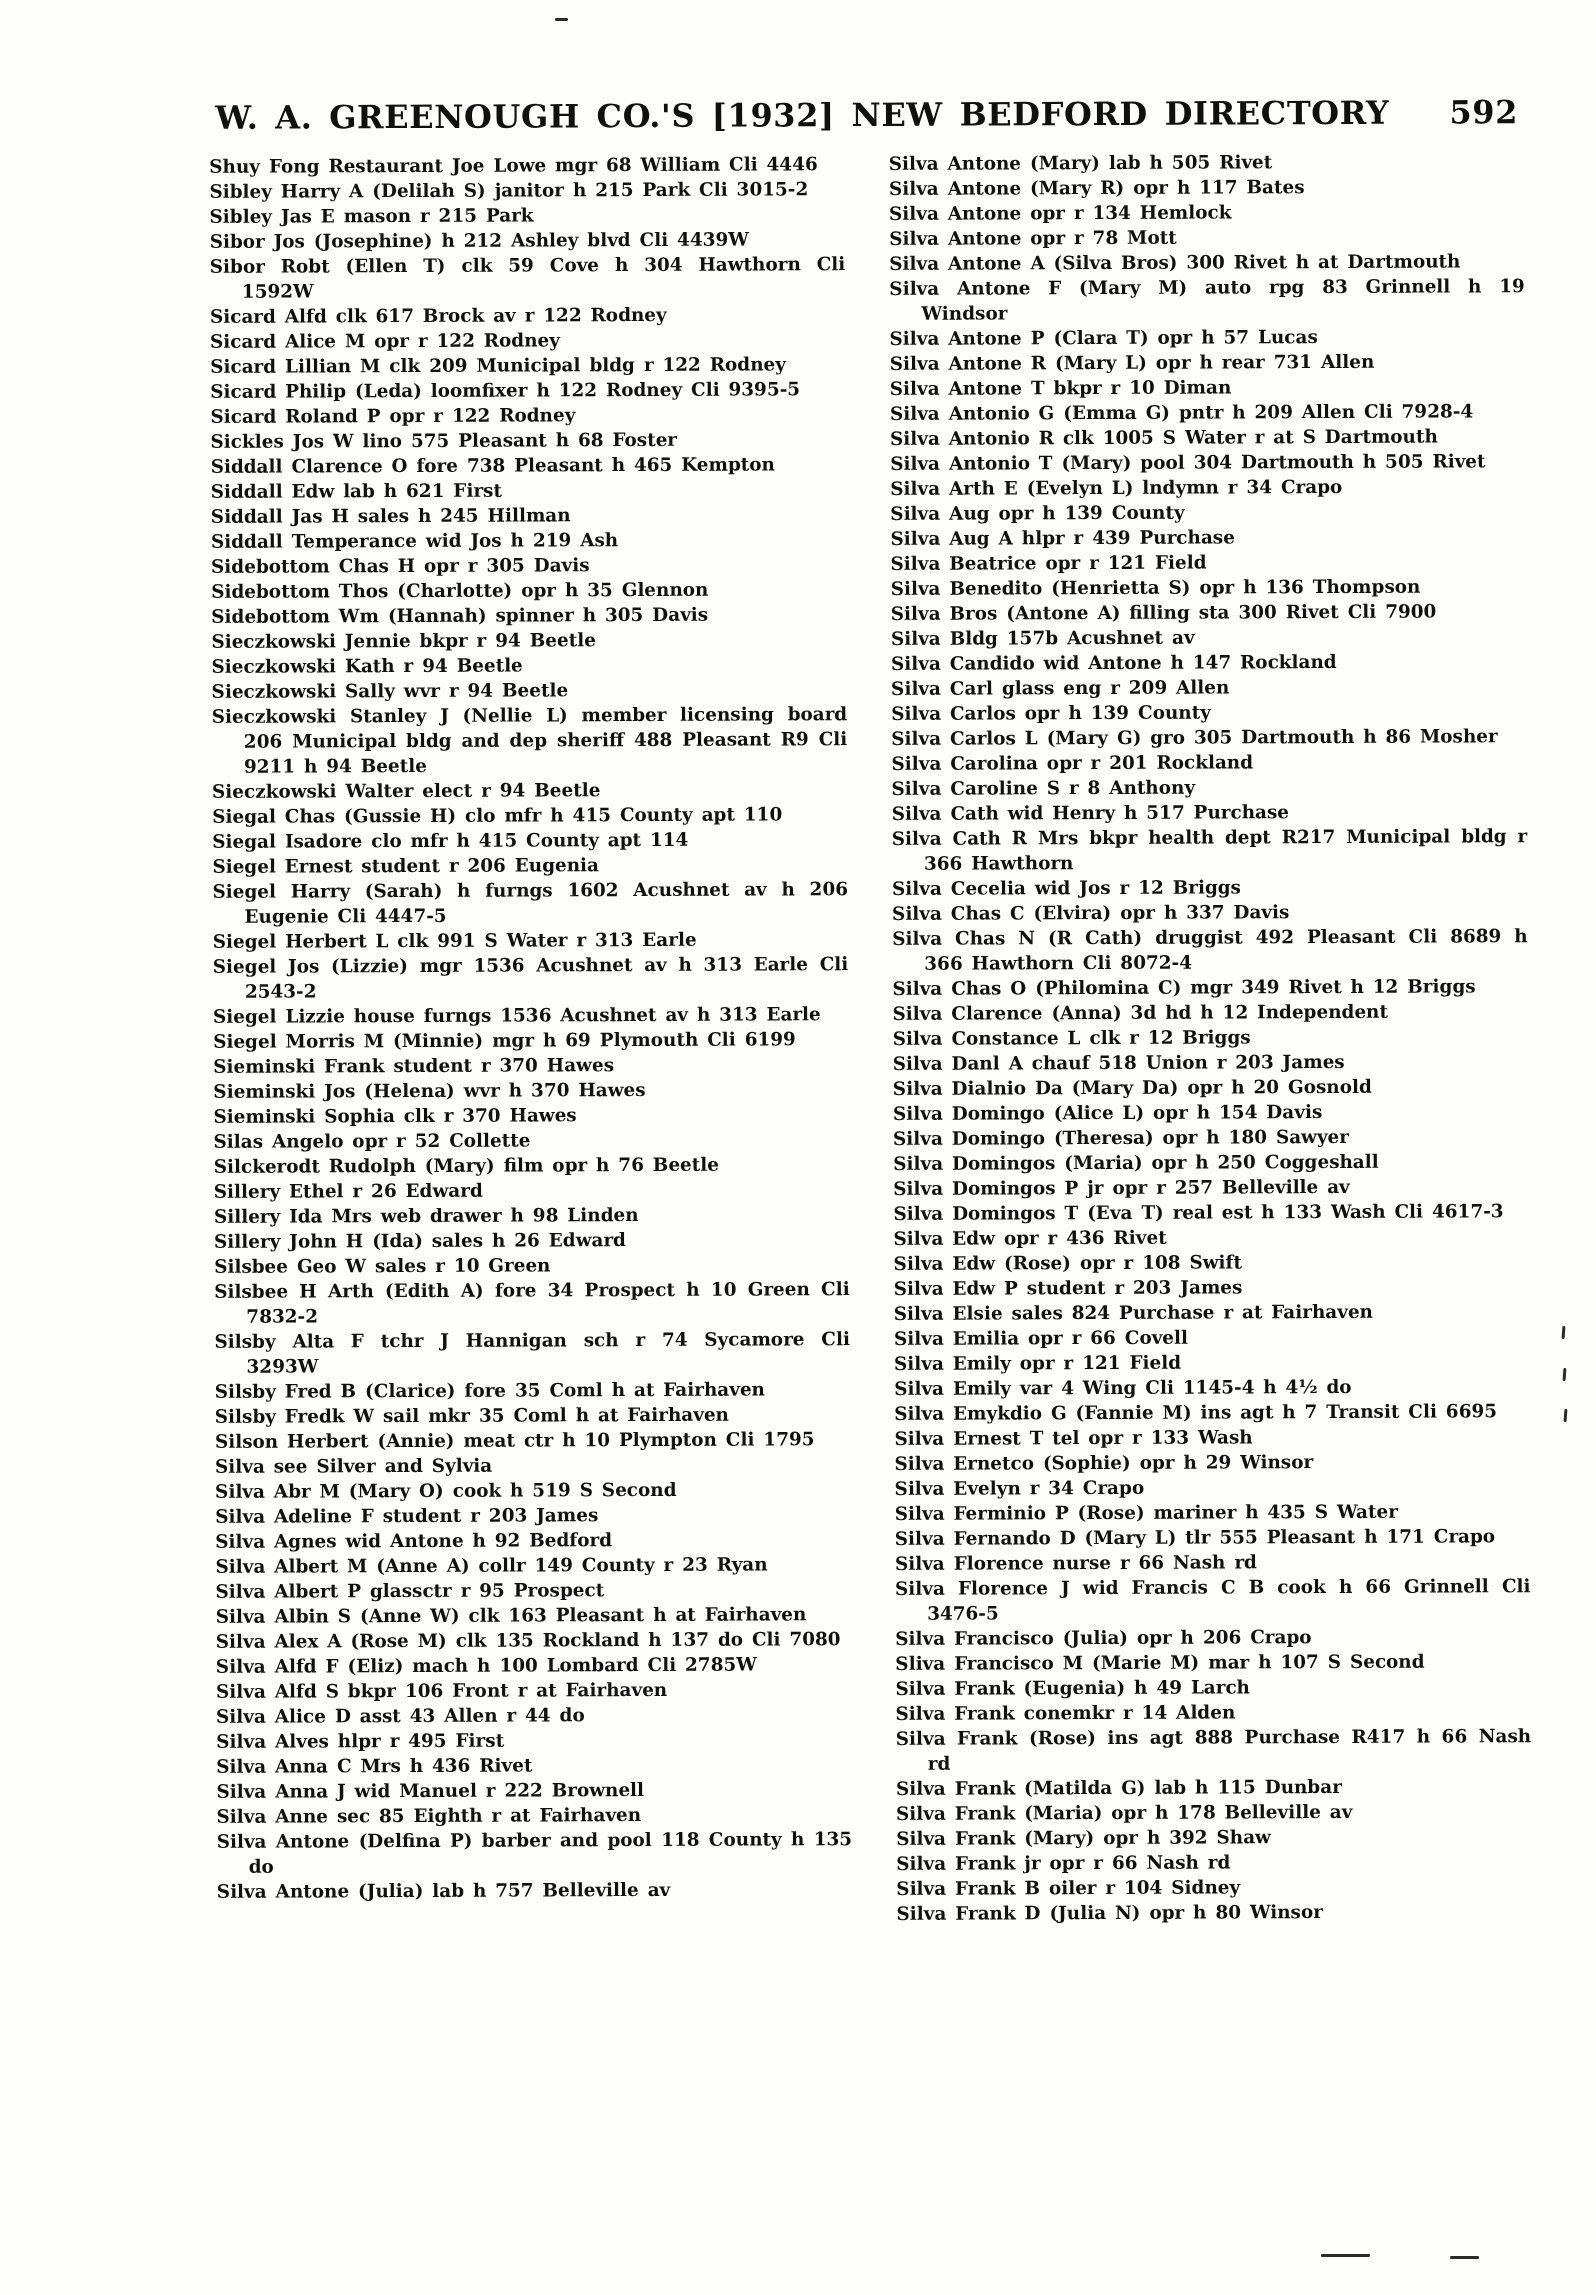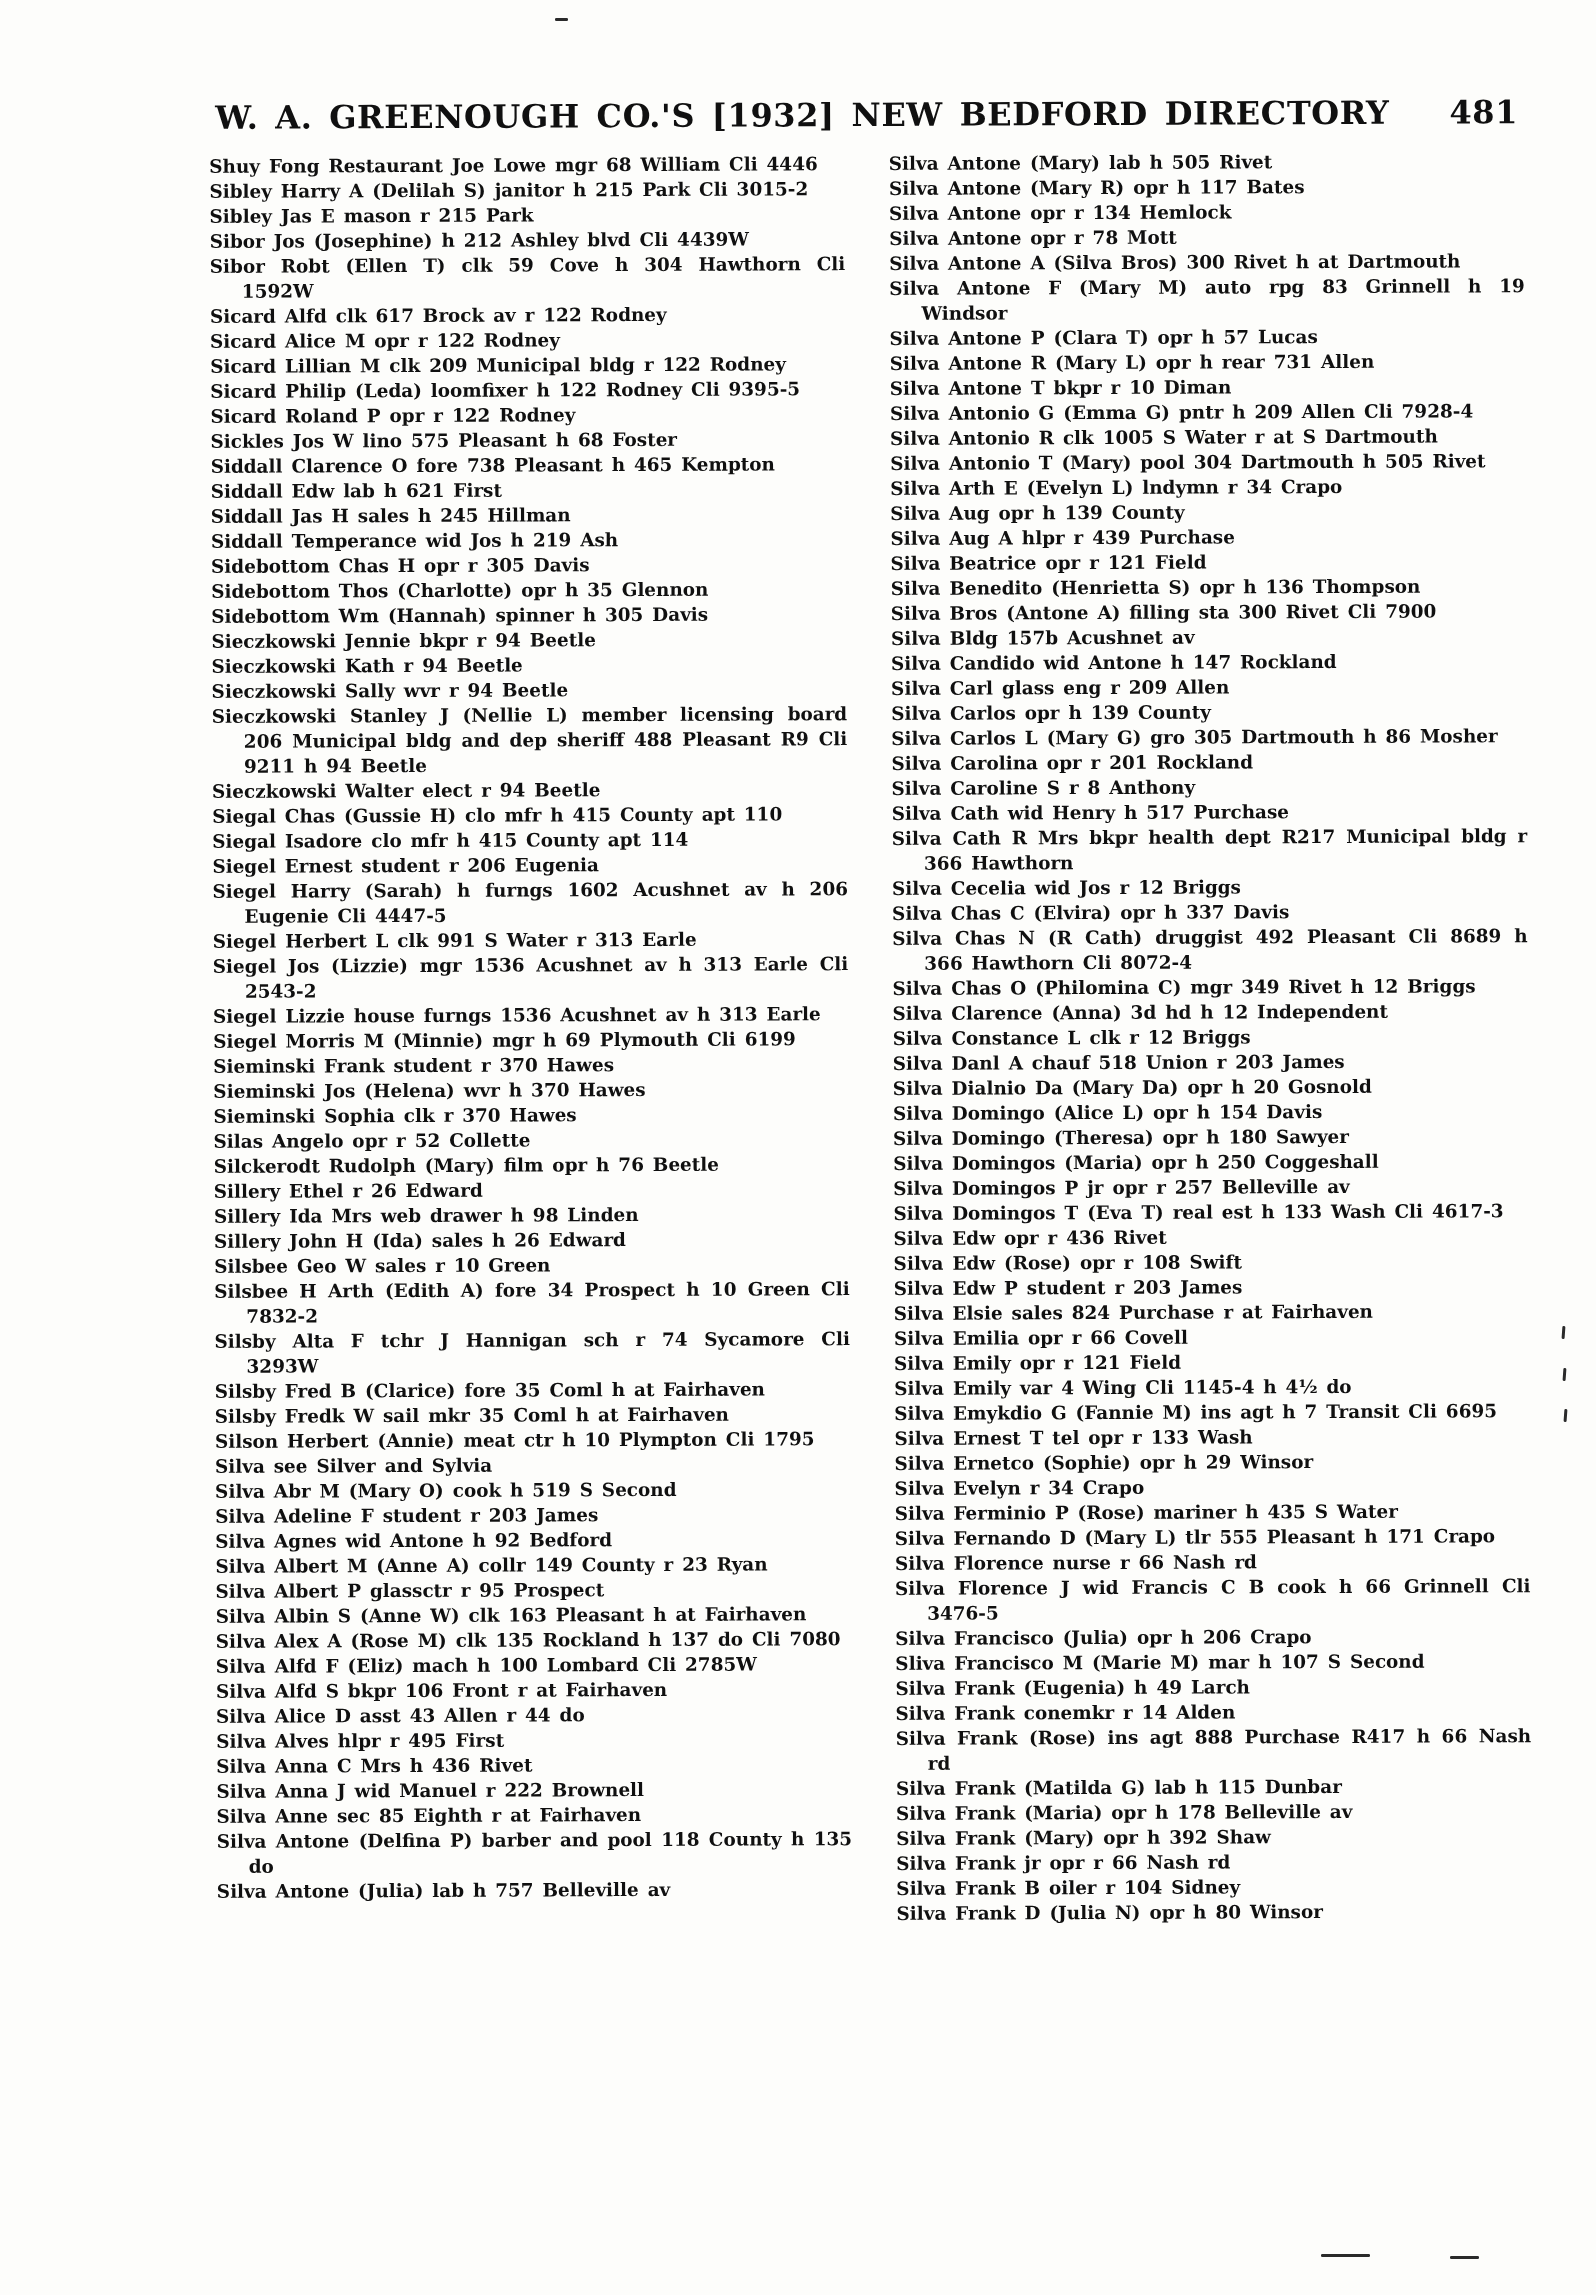--- a/index.html
+++ b/index.html
@@ -67,21 +67,21 @@
     border-radius: 1.3px;
   }
 </style>
 </head>
 <body>
 
 <div class="sheet">
   <div class="tilt">
     <div class="header">
       <span>W. A. GREENOUGH CO.'S [1932] NEW BEDFORD DIRECTORY</span>
-      <span>481</span>
+      <span>592</span>
     </div>
     <div class="columns">
       <div class="column">
           <p class="entry">Shuy Fong Restaurant Joe Lowe mgr 68 William Cli 4446</p>
           <p class="entry">Sibley Harry A (Delilah S) janitor h 215 Park Cli 3015-2</p>
           <p class="entry">Sibley Jas E mason r 215 Park</p>
           <p class="entry">Sibor Jos (Josephine) h 212 Ashley blvd Cli 4439W</p>
           <p class="entry">Sibor Robt (Ellen T) clk 59 Cove h 304 Hawthorn Cli 1592W</p>
           <p class="entry">Sicard Alfd clk 617 Brock av r 122 Rodney</p>
           <p class="entry">Sicard Alice M opr r 122 Rodney</p>

